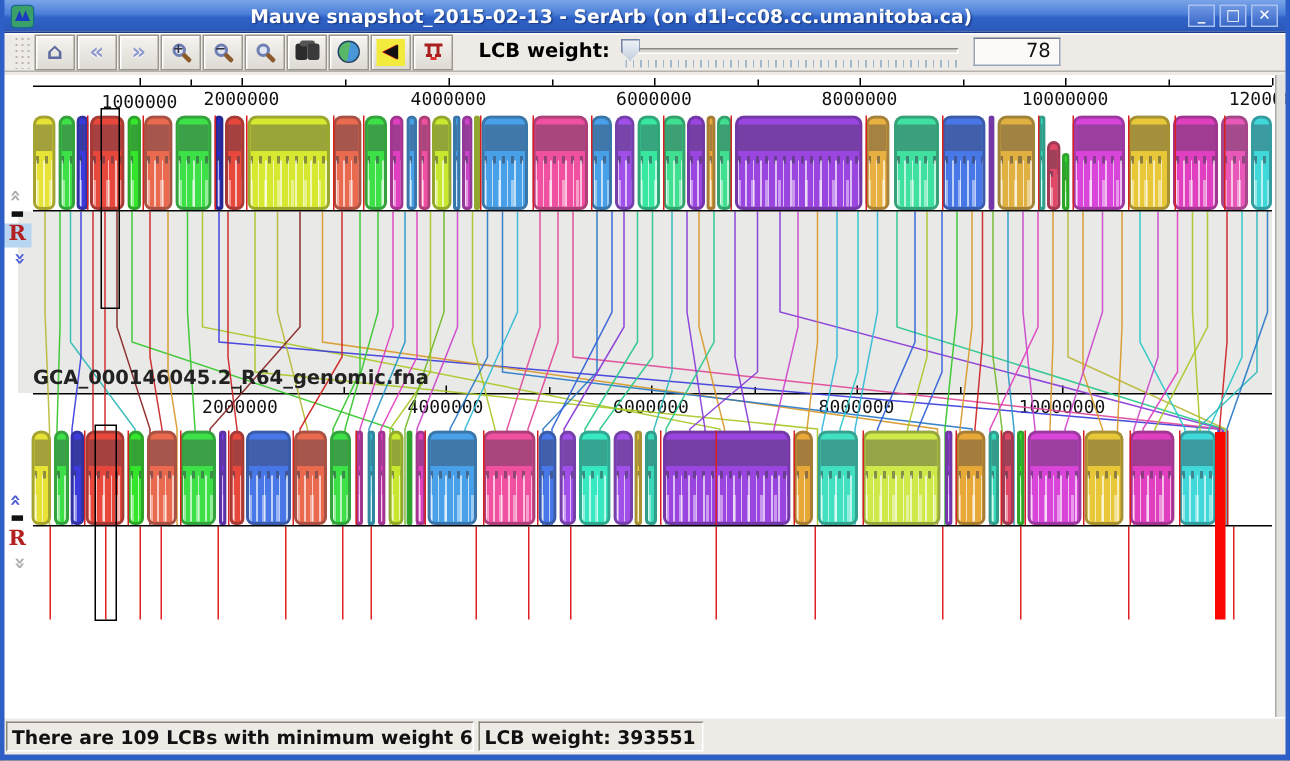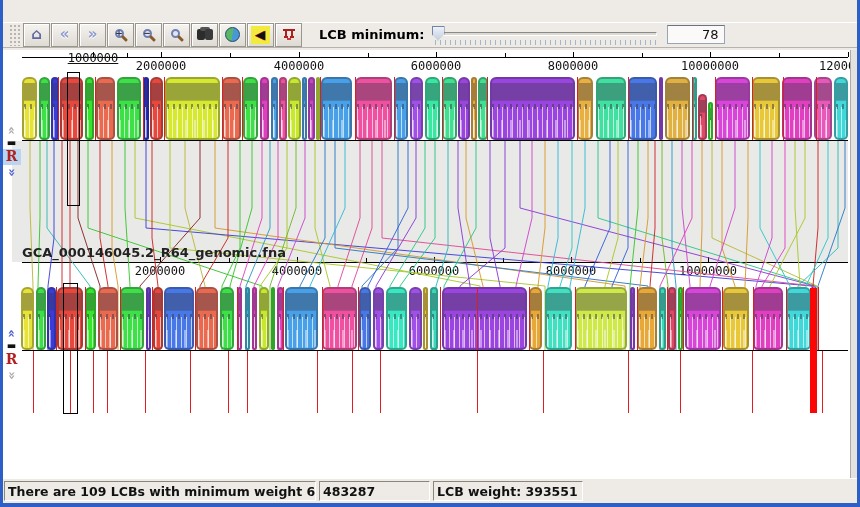--- a/index.html
+++ b/index.html
@@ -102,20 +102,32 @@
     display:flex;gap:3px;align-items:stretch;padding:2px 1px 2px 1px;border-top:1px solid #fff;}
   .scell{border:1px solid;border-color:#8a867e #fff #fff #8a867e;background:#eeebe7;
     font-size:12.5px;font-weight:bold;color:#111;padding:2px 3px 0 3px;white-space:nowrap;overflow:hidden;}
   .bottomborder{position:absolute;left:0;top:503px;width:860px;height:4px;background:#2e5fc6;z-index:50;}
 </style>
 </head>
 <body>
 
 <div class="frame">
 
+  <div class="titlebar">
+    <svg class="title-icon" viewBox="0 0 16 16">
+      <rect x="0.5" y="0.5" width="15" height="15" rx="3" fill="#3aa06a" stroke="#1a6a8a"></rect>
+      <path d="M3 11 L6 4 L8 9 L10 4 L13 11 Z" fill="#1a3ac0"></path>
+    </svg>
+    <div class="title-text">Mauve snapshot_2015-02-13 - SerArb (on d1l-cc08.cc.umanitoba.ca)</div>
+    <div class="winbtns">
+        <div class="winbtn">_</div>
+        <div class="winbtn">□</div>
+        <div class="winbtn">✕</div>
+      </div>
+  </div>
 
   <div class="menurow">
     <span class="tb-handle"></span>
     <span style="display:flex;">
         <div class="tbtn">
           <span class="ic-home">⌂</span>
         </div>
         <div class="tbtn">
           <span class="ic-nav">«</span>
         </div>
@@ -142,35 +154,35 @@
             <b>◀</b>
           </span>
         </div>
         <div class="tbtn">
           <svg width="16" height="16">
             <path d="M2 3 H14 M5 3 V10 M11 3 V10 M3 10 H7 M9 10 H13" stroke="#a82020" stroke-width="2" fill="none"></path>
             <path d="M6 12 H10" stroke="#e03030" stroke-width="2"></path>
           </svg>
         </div>
       </span>
-    <span class="lcbw-label">LCB minimum:</span>
+    <span class="lcbw-label">LCB weight:</span>
     <span class="slider">
       <span class="track"></span>
       <span class="thumb"></span>
       <span class="ticks"></span>
     </span>
     <span class="lcbw-value">78</span>
   </div>
 
   <div class="main">
     <div class="greyband"></div>
 
     <div class="rline" style="top:7px;"></div>
     <div>
-        <span class="rlabel" style="left: 93px; top: 1px; text-decoration: underline;">1000000</span>
+        <span class="rlabel" style="left: 93px; top: 11px;">1000000</span>
         <div class="rtick" style="left: 93px; top: 2px;"></div>
         <div class="rtick" style="left: 127px; top: 3px; height: 4px;"></div>
         <span class="rlabel" style="left: 161px; top: 9px;">2000000</span>
         <div class="rtick" style="left: 161px; top: 2px;"></div>
         <div class="rtick" style="left: 230px; top: 3px; height: 4px;"></div>
         <span class="rlabel" style="left: 299px; top: 9px;">4000000</span>
         <div class="rtick" style="left: 299px; top: 2px;"></div>
         <div class="rtick" style="left: 367.5px; top: 3px; height: 4px;"></div>
         <span class="rlabel" style="left: 436px; top: 9px;">6000000</span>
         <div class="rtick" style="left: 436px; top: 2px;"></div>
@@ -444,17 +456,16 @@
     </div>
 
     <div class="selrect" style="left: 67px; top: 22px; width: 13px; height: 134px;"></div>
     <div class="selrect" style="left: 63px; top: 233px; width: 15px; height: 131px;"></div>
 
     <div class="rightstrip"></div>
   </div>
 
   <div class="statusbar">
       <div class="scell" style="width: 312px;">There are 109 LCBs with minimum weight 63</div>
-      <div class="scell" style="width: 111px;">483287</div>
       <div class="scell" style="width: 150px;">LCB weight: 393551</div>
     </div>
   <div class="bottomborder"></div>
 </div>
 
 </body></html>

